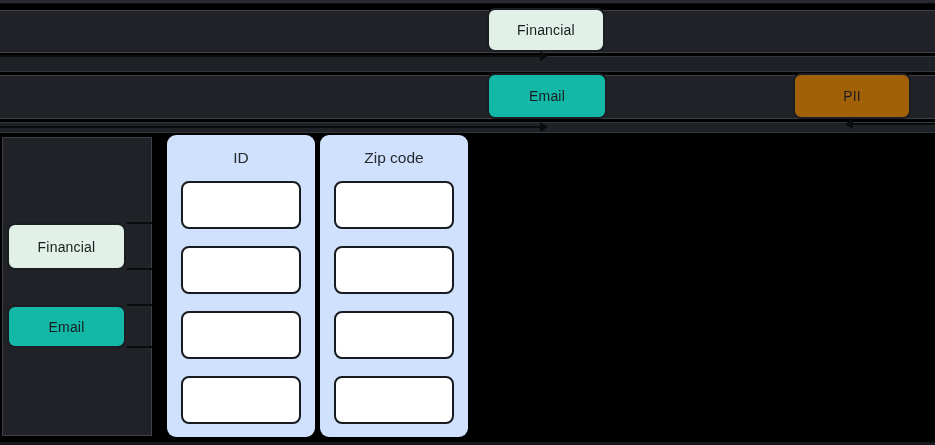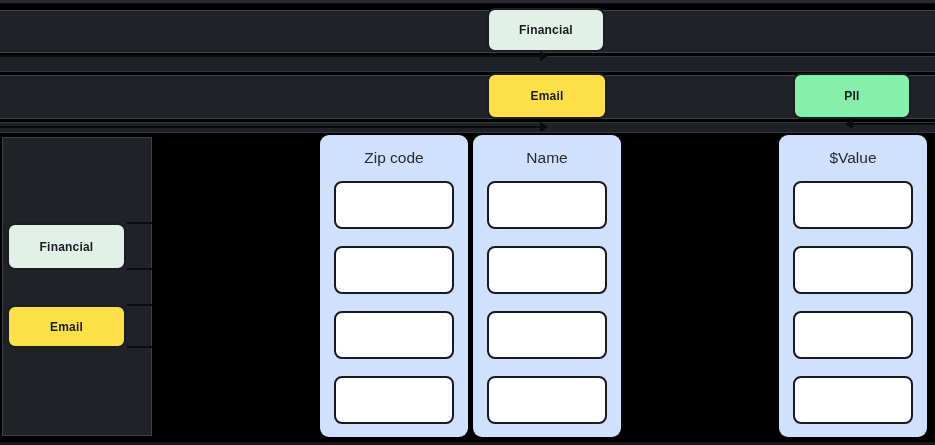--- a/index.html
+++ b/index.html
@@ -22,25 +22,25 @@
   .seam.s3{top:123px;left:853px;width:82px;}
   .ah{position:absolute;width:0;height:0;border-top:5px solid transparent;border-bottom:5px solid transparent;}
   .ah.right{border-left:8px solid #0a0b0d;}
   .ah.left{border-right:8px solid #0a0b0d;}
   .ah.a1{top:51px;left:540px;}
   .ah.a2{top:122px;left:540px;}
   .ah.a3{top:119px;left:845px;}
 
   
   .chip{position:absolute;display:flex;align-items:center;justify-content:center;
-        border-radius:8px;border:2px solid #1a1d22;font-weight:bold;font-size:12px;
+        border-radius:8px;border:2px solid #1a1d22;font-weight:normal;font-size:14px;
         color:#191c21;letter-spacing:.2px;}
   .chip.mint{background:#e1f1e7;}
-  .chip.yellow{background:#fde047;text-align:center;}
-  .chip.pink{background:#86efac;}
+  .chip.yellow{background:#14b8a6;text-align:center;}
+  .chip.pink{background:#a16207;}
   .chip.t-fin{left:487px;top:8px;width:118px;height:44px;}
   .chip.t-email{left:487px;top:73px;width:120px;height:46px;}
   .chip.t-pii{left:793px;top:73px;width:118px;height:46px;}
   .chip.s-fin{left:7px;top:223px;width:119px;height:47px;}
   .chip.s-email{left:7px;top:305px;width:119px;height:43px;}
 
   
   .sidebar{position:absolute;left:2px;top:137px;width:150px;height:299px;background:#202227;
            border:1px solid #3e4248;}
   .tick{position:absolute;left:127px;width:26px;height:2px;background:#0a0b0d;}
@@ -80,36 +80,29 @@
   <div class="chip pink t-pii">PII</div>
 
   <div class="sidebar"></div>
   <div class="tick t1"></div>
   <div class="tick t2"></div>
   <div class="tick t3"></div>
   <div class="tick t4"></div>
   <div class="chip mint s-fin">Financial</div>
   <div class="chip yellow s-email">Email</div>
 
-  <div class="col c1">
-    <div class="col-header">Zip code</div>
+  <div class="col c0">
+    <div class="col-header">ID</div>
     <div class="cell r0"></div>
     <div class="cell r1"></div>
     <div class="cell r2"></div>
     <div class="cell r3"></div>
   </div>
-  <div class="col c2">
-    <div class="col-header">Name</div>
-    <div class="cell r0"></div>
-    <div class="cell r1"></div>
-    <div class="cell r2"></div>
-    <div class="cell r3"></div>
-  </div>
-  <div class="col c4">
-    <div class="col-header">$Value</div>
+  <div class="col c1">
+    <div class="col-header">Zip code</div>
     <div class="cell r0"></div>
     <div class="cell r1"></div>
     <div class="cell r2"></div>
     <div class="cell r3"></div>
   </div>
 
   <div class="bottom-edge"></div>
 </div>
 
 </body></html>

